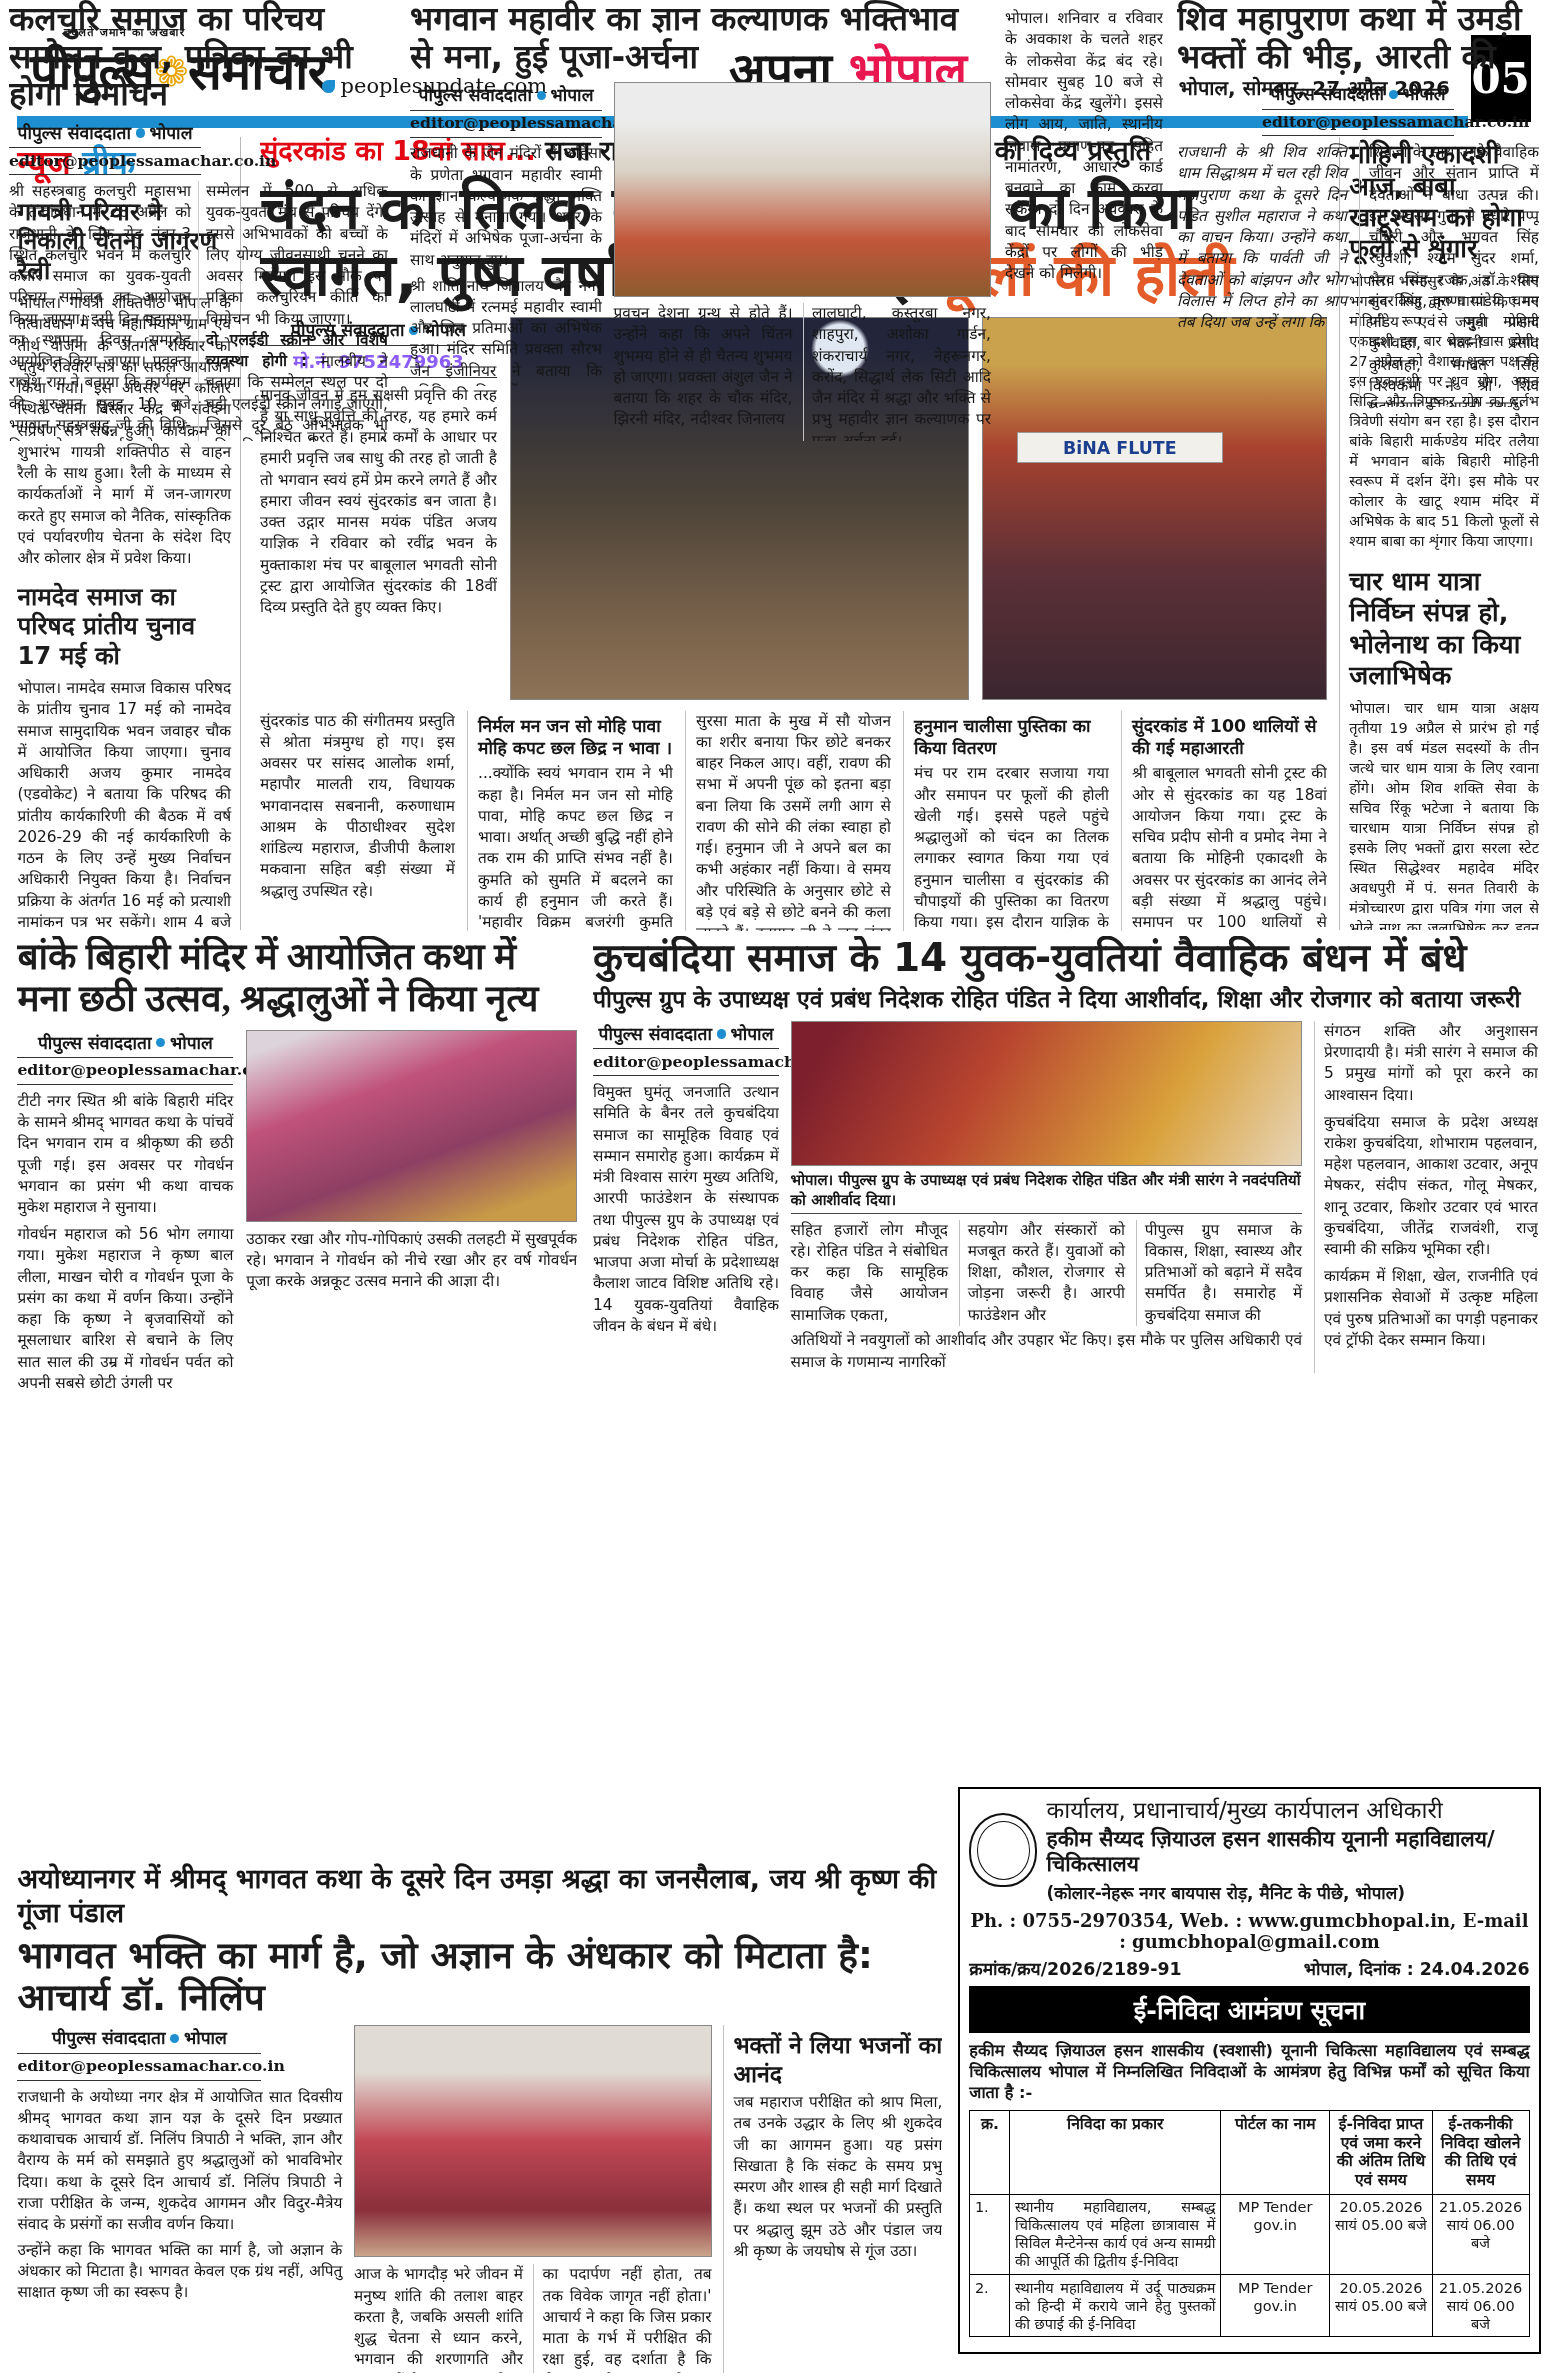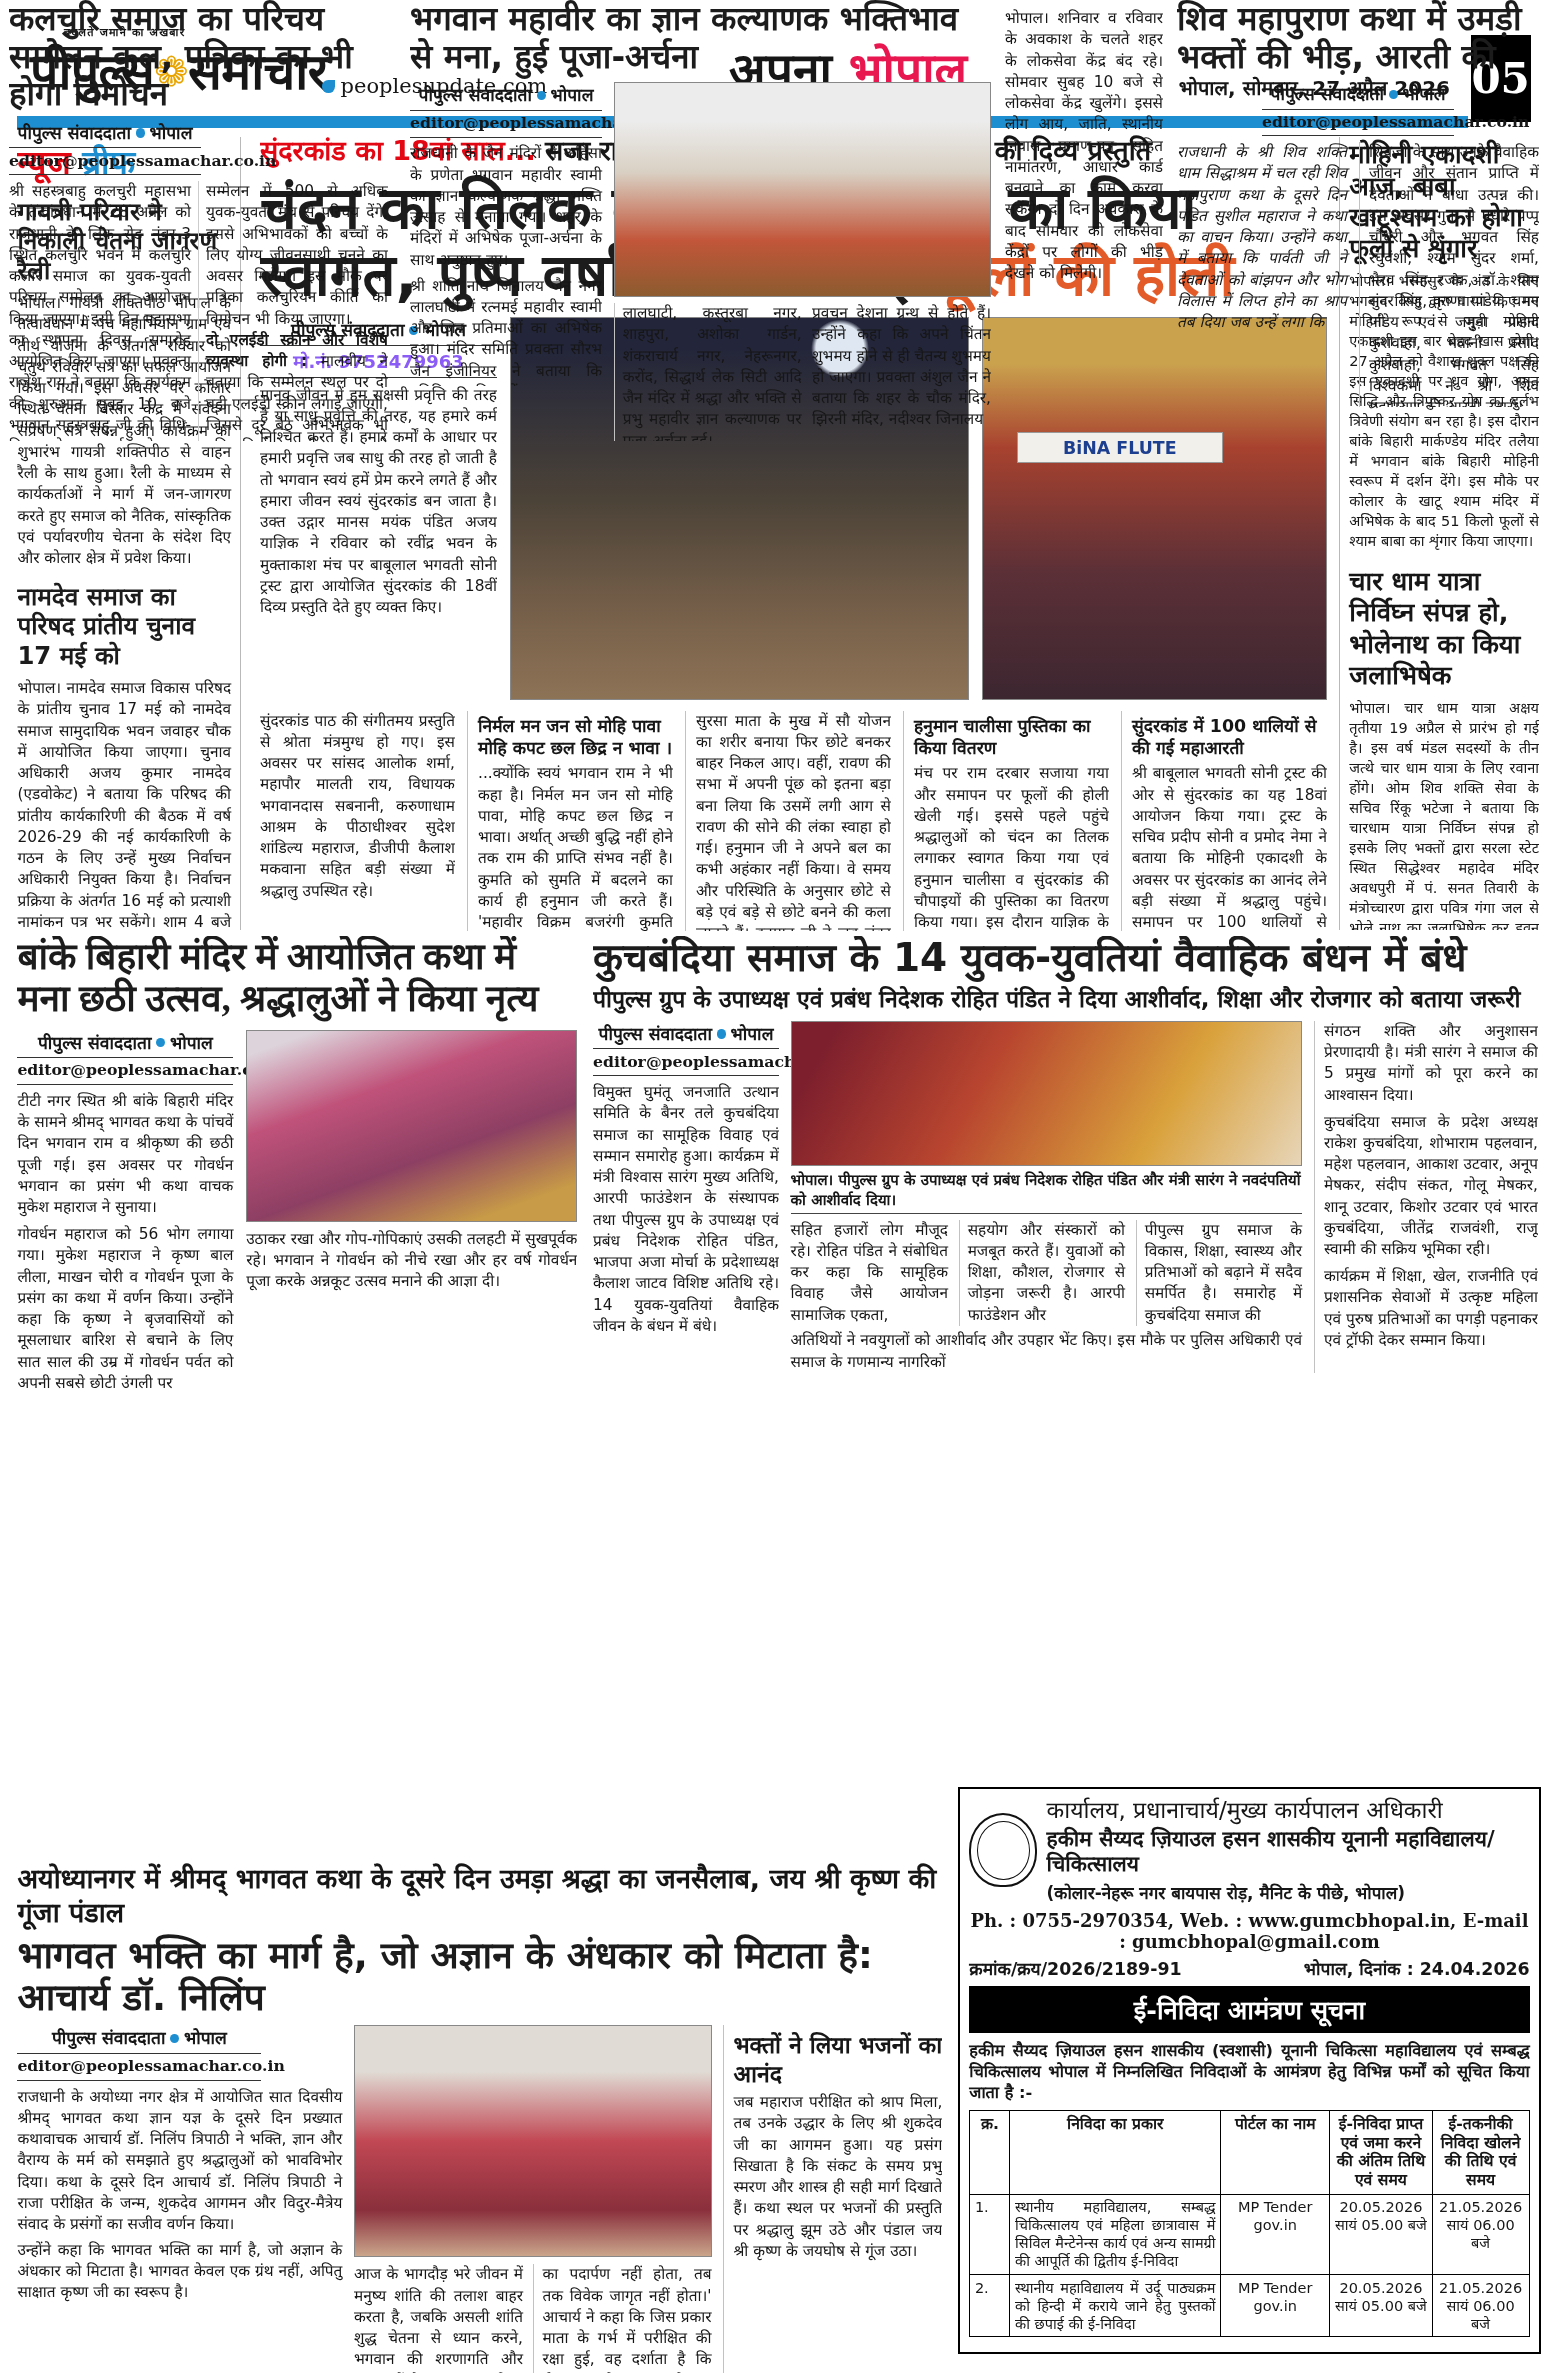--- a/index.html
+++ b/index.html
@@ -238,22 +238,22 @@
         <div class="byline">
           <span>पीपुल्स संवाददाता</span><span class="bydot"></span><span>भोपाल</span>
         </div>
         <div class="email">editor@peoplessamachar.co.in</div>
         <div class="bt jz" style="margin-top:5.8px;">राजधानी के जैन मंदिरों में अहिंसा के प्रणेता भगवान महावीर स्वामी का ज्ञान कल्याणक श्रद्धा भक्ति उत्साह से मनाया गया। शहर के मंदिरों में अभिषेक पूजा-अर्चना के साथ अनुष्ठान हुए।</div>
         <div class="bt jz" style="margin-top:4.6px;height:110px;overflow:hidden;">श्री शांति नाथ जिनालय जैन नगर लालघाटी में रत्नमई महावीर स्वामी और जिन प्रतिमाओं का अभिषेक हुआ। मंदिर समिति प्रवक्ता सौरभ जैन इंजीनियर ने बताया कि प्रतिदिन प्रतिमाओं का प्रक्षाल, अभिषेक एवं प्रतिष्ठाचार्य पंडित अंशुल भैया के प्रवचन आचार्य विशुद्ध सागर महाराज रचित ग्रन्थ</div>
       </div>
       <div style="flex:1;">
         <div class="photo ph-jain" style="width:100%;height:215px;"></div>
         <div style="display:flex;gap:10.5px;margin-top:5.8px;">
+          <div class="bt jz" style="flex:1;">प्रवचन देशना ग्रन्थ से होते हैं। उन्होंने कहा कि अपने चिंतन शुभमय होने से ही चैतन्य शुभमय हो जाएगा। प्रवक्ता अंशुल जैन ने बताया कि शहर के चौक मंदिर, झिरनी मंदिर, नदीश्वर जिनालय</div>
           <div class="bt jz colrule" style="flex:1;padding-left:8.1px;">लालघाटी, कस्तूरबा नगर, शाहपुरा, अशोका गार्डन, शंकराचार्य नगर, नेहरूनगर, करोंद, सिद्धार्थ लेक सिटी आदि जैन मंदिर में श्रद्धा और भक्ति से प्रभु महावीर ज्ञान कल्याणक पर पूजा-अर्चना हुई।</div>
-          <div class="bt jz" style="flex:1;">प्रवचन देशना ग्रन्थ से होते हैं। उन्होंने कहा कि अपने चिंतन शुभमय होने से ही चैतन्य शुभमय हो जाएगा। प्रवक्ता अंशुल जैन ने बताया कि शहर के चौक मंदिर, झिरनी मंदिर, नदीश्वर जिनालय</div>
         </div>
       </div>
     </div>
   </div>
 
   <div class="lok">
     <div class="bt jz" style="margin-top:8.1px;">भोपाल। शनिवार व रविवार के अवकाश के चलते शहर के लोकसेवा केंद्र बंद रहे। सोमवार सुबह 10 बजे से लोकसेवा केंद्र खुलेंगे। इससे लोग आय, जाति, स्थानीय निवास प्रमाण-पत्र सहित नामांतरण, आधार कार्ड बनवाने का काम करवा सकेंगे। दो दिन अवकाश के बाद सोमवार को लोकसेवा केंद्रों पर लोगों की भीड़ देखने को मिलेगी।</div>
   </div>
 
   <div class="shv">

